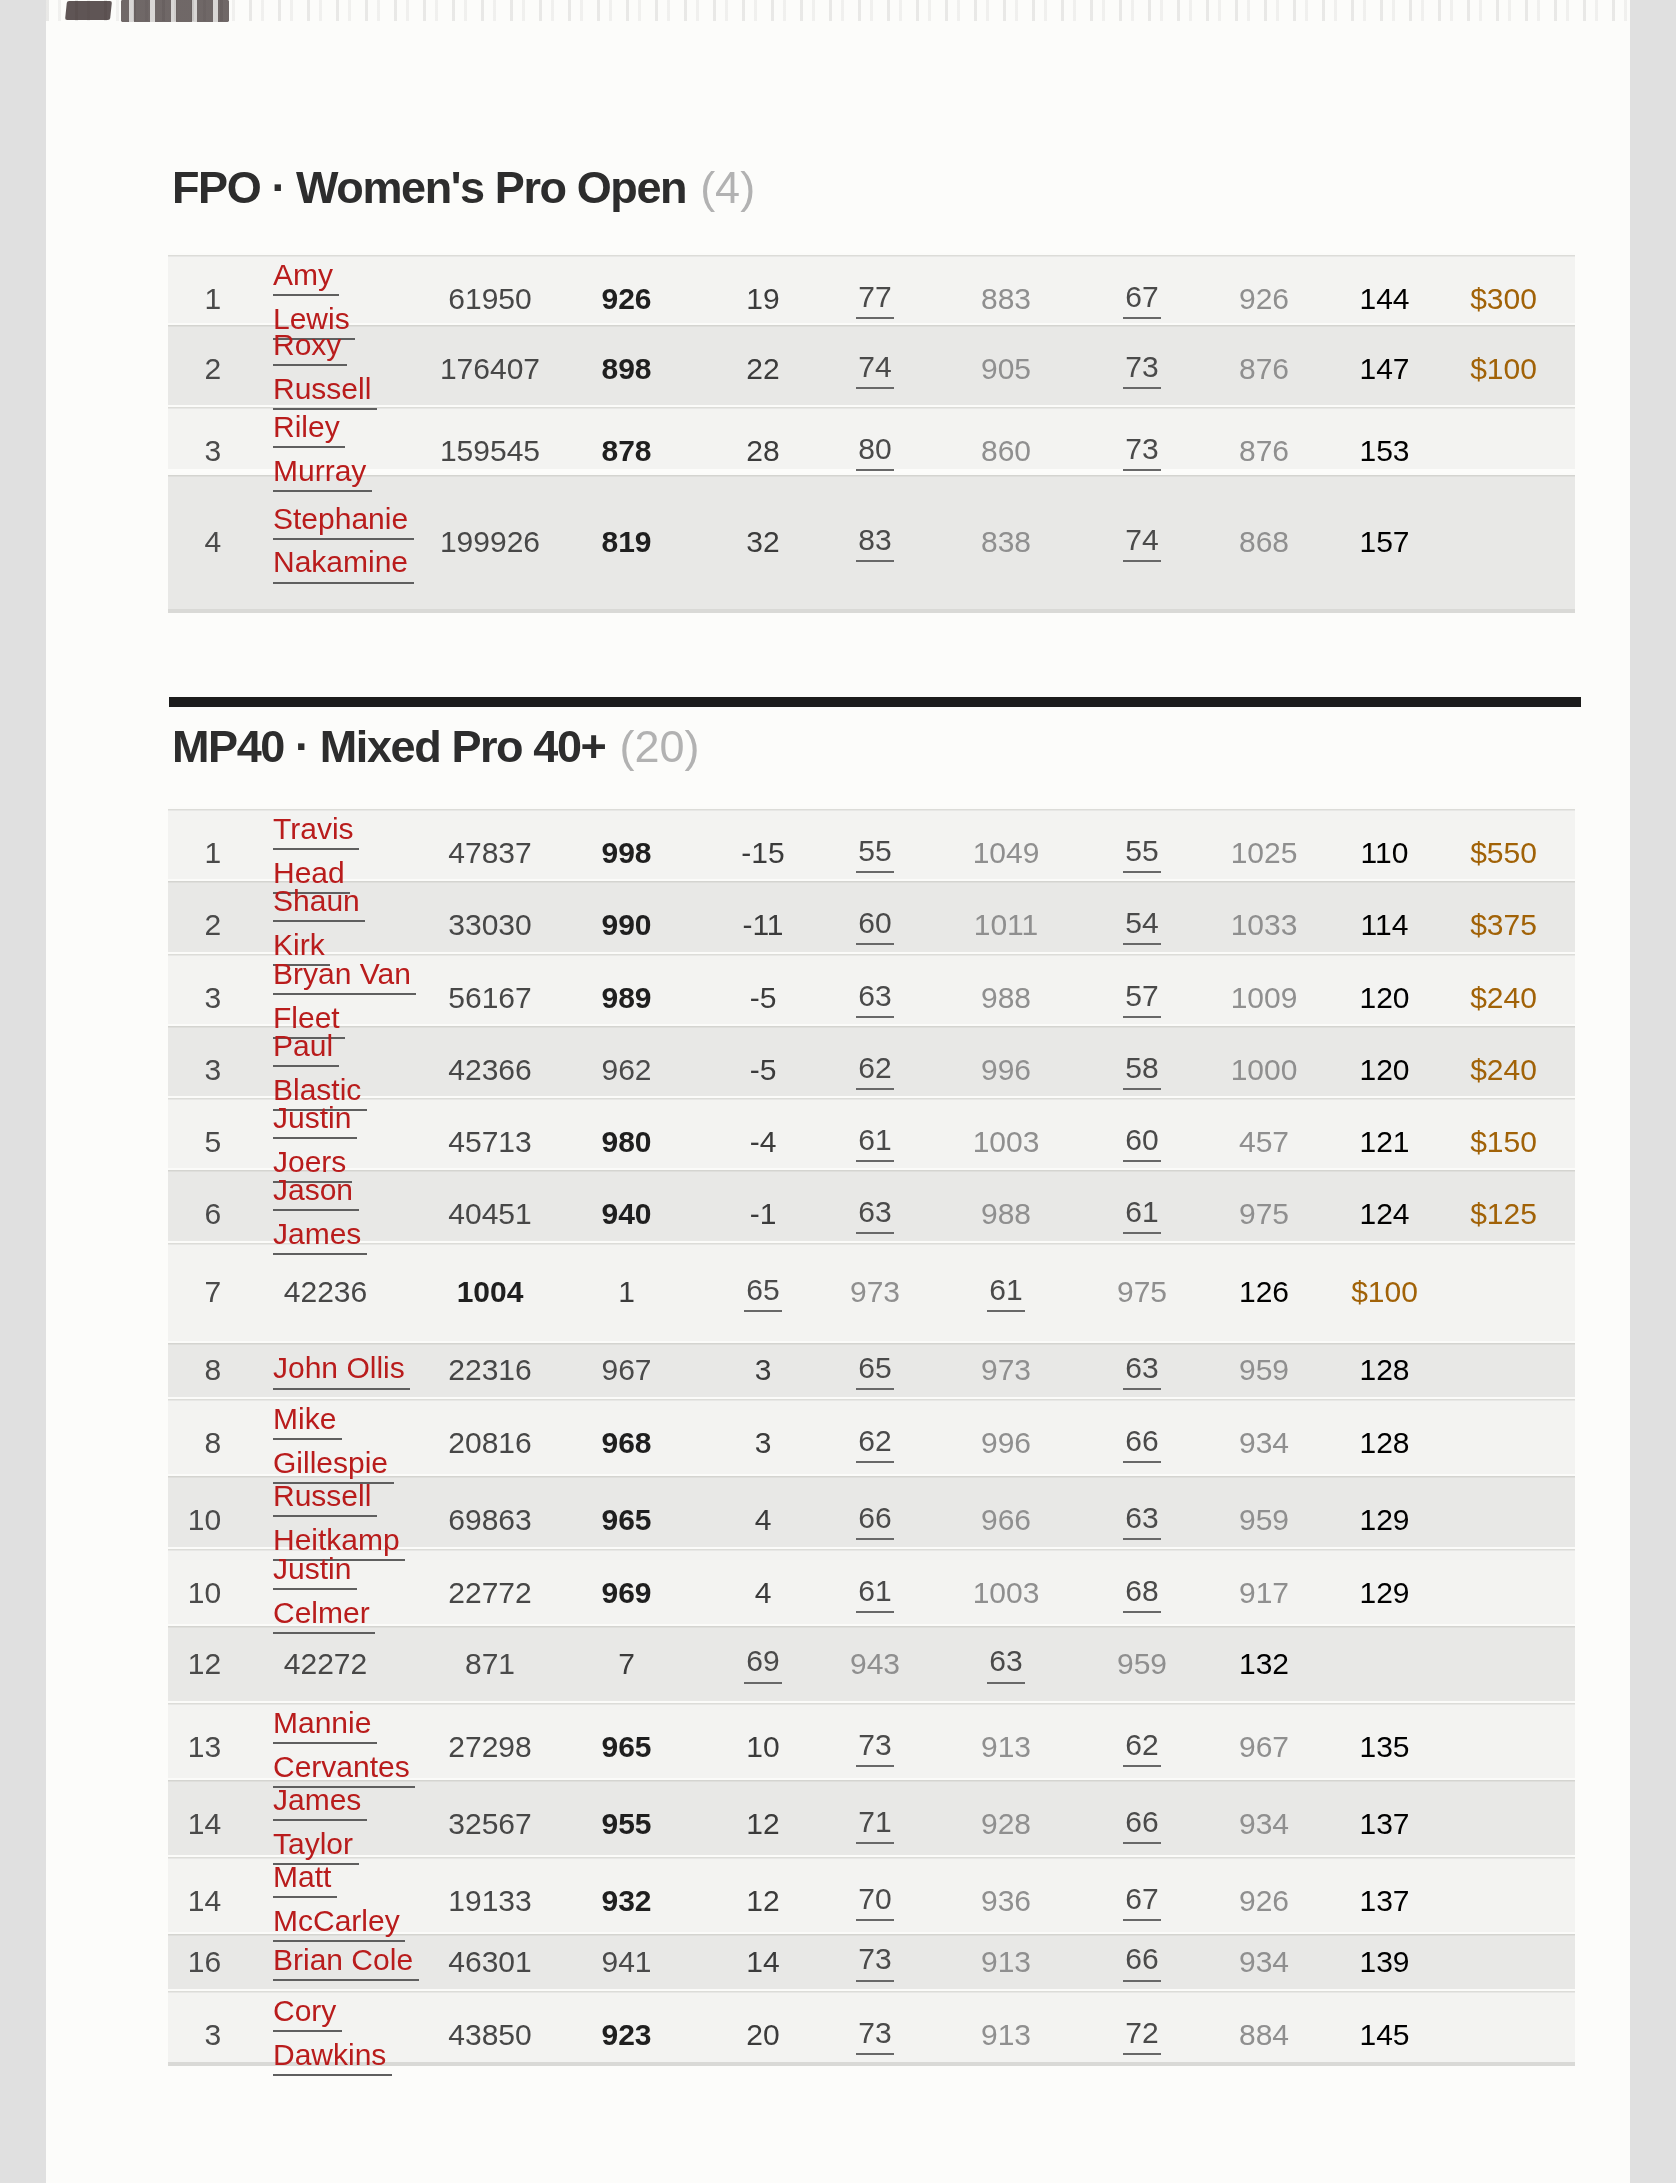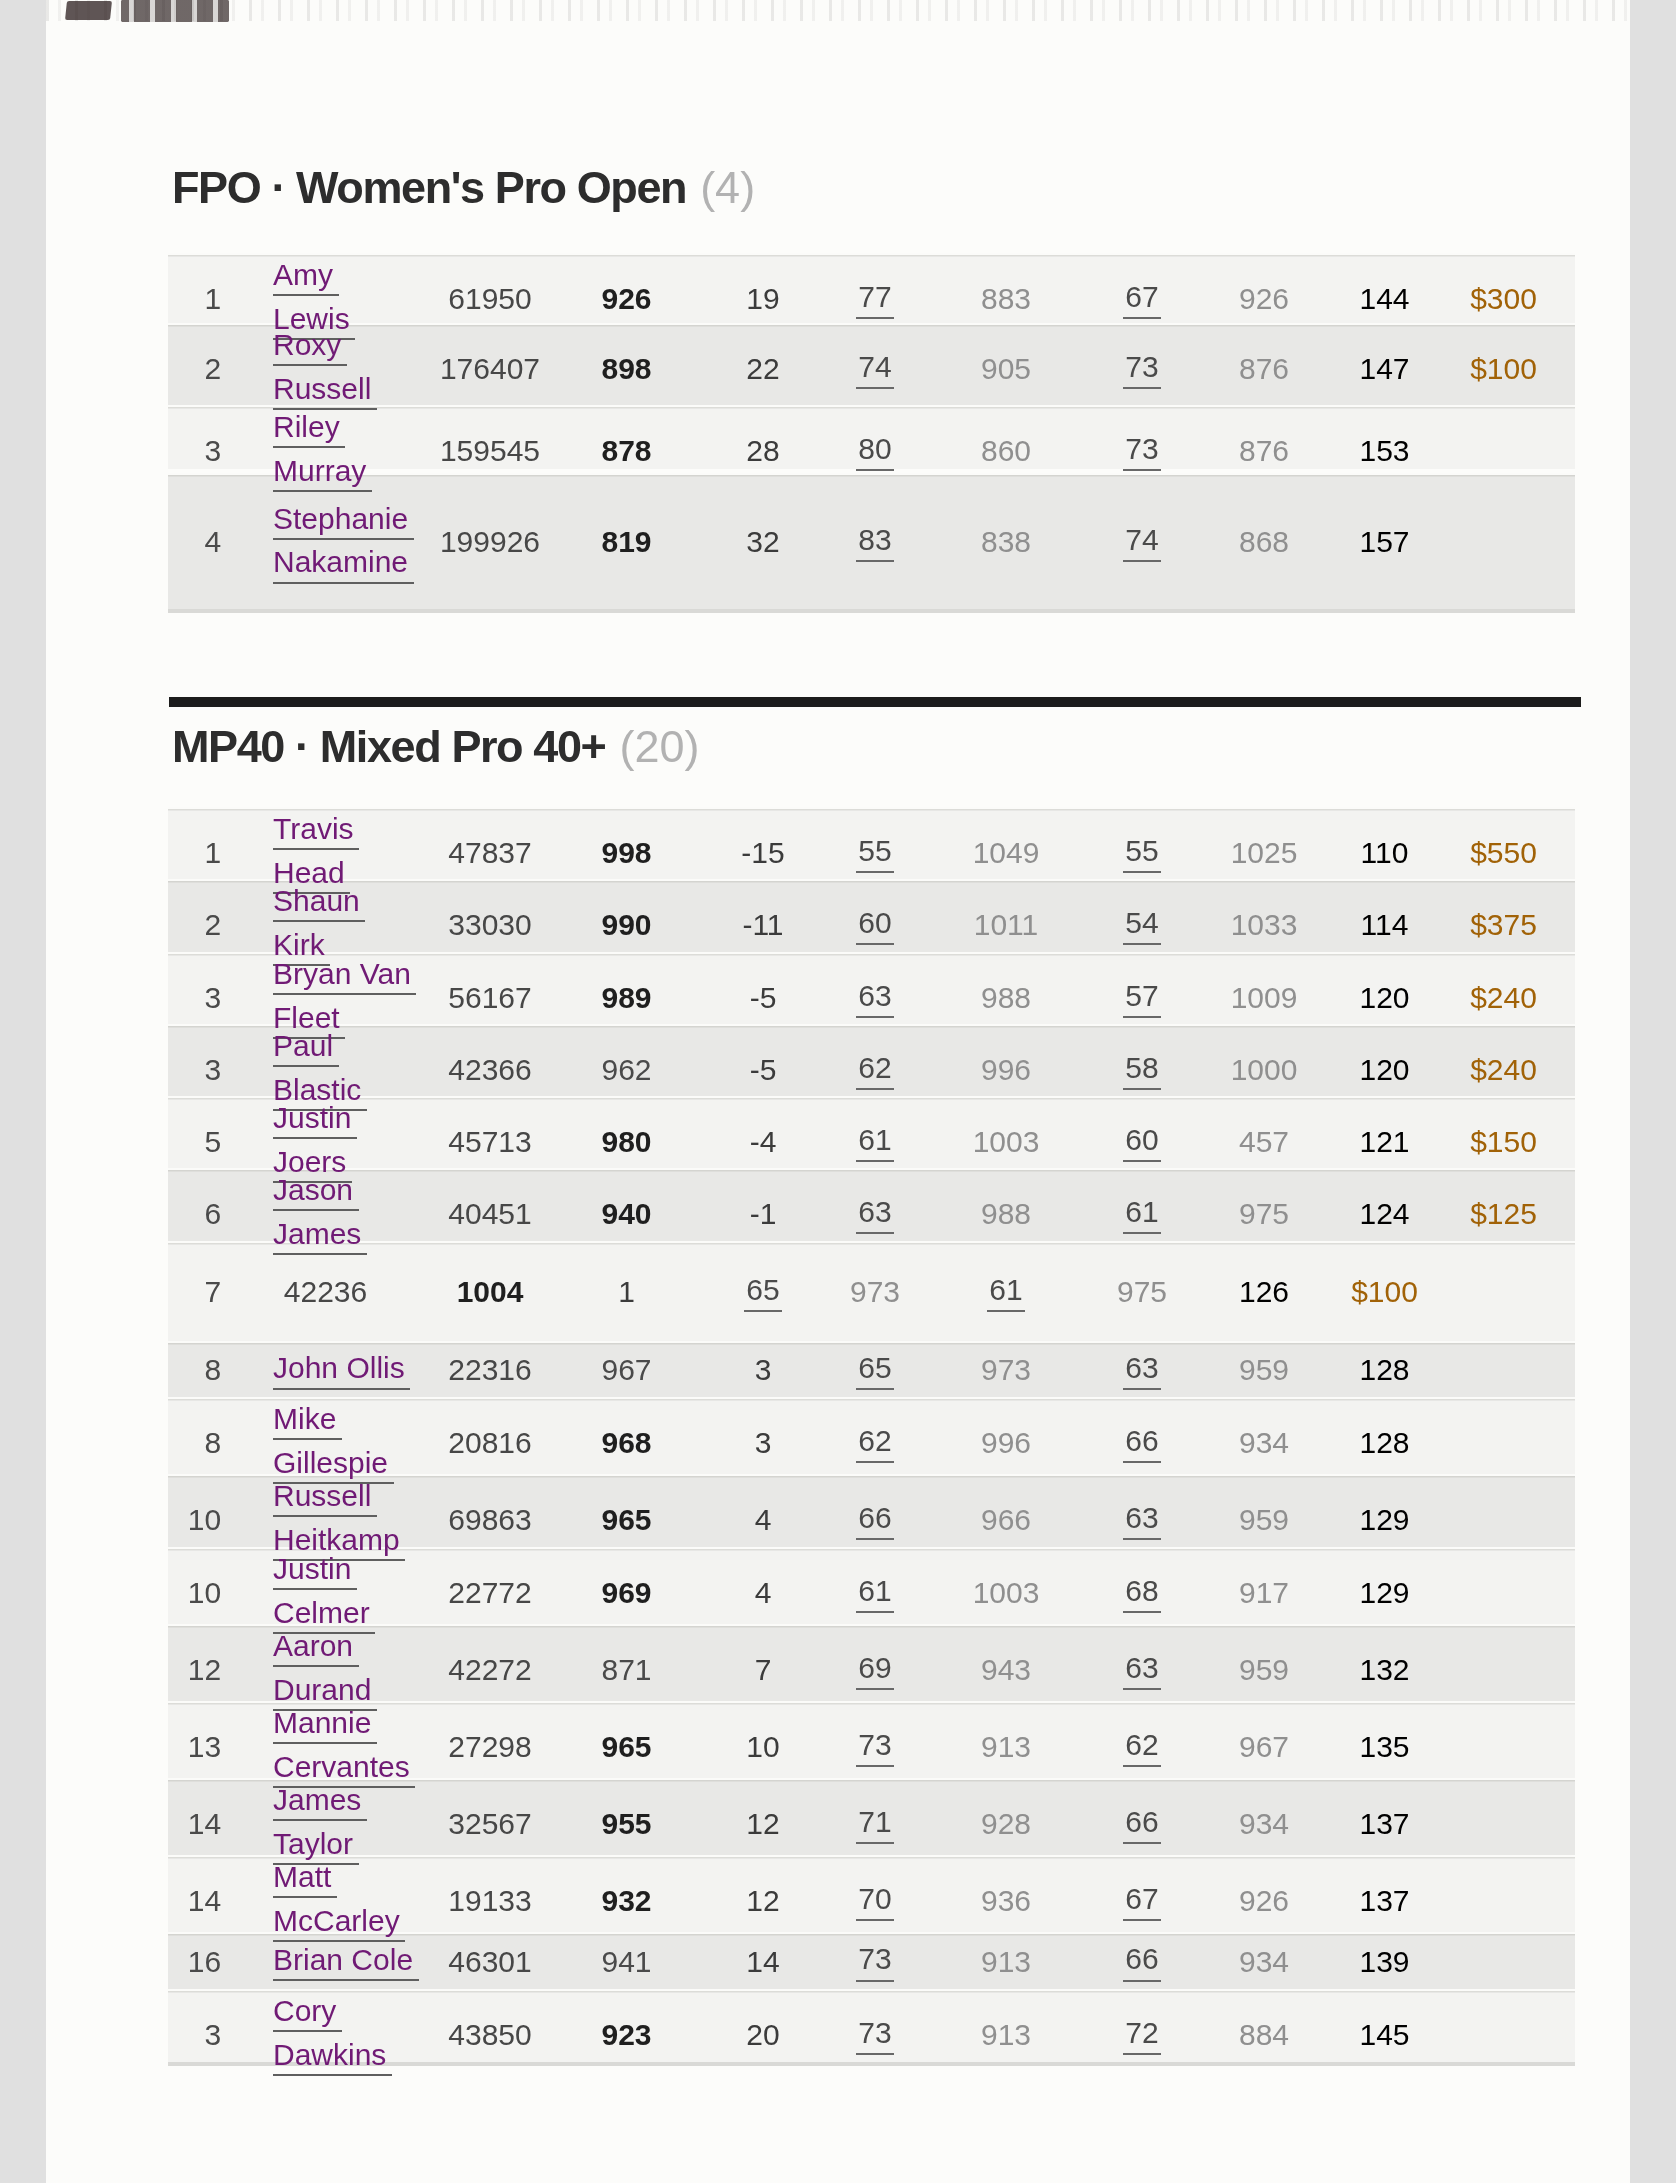--- a/index.html
+++ b/index.html
@@ -37,21 +37,21 @@
     border-top:2.1px solid #fbfbf9;
     box-shadow:inset 0 1.4px 0 rgba(160,160,152,.28);
     font-size:30px; color:#3f3f3f; }
   .row.light { background:#f3f3f1; }
   .row.dark  { background:#e8e8e6; }
   .row-gap { background:#fcfcfa; }
 
   .cell { line-height:1.2; }
   .cell.place  { text-align:right; padding-right:9.8px; color:#4a4a4a; }
   .cell.name   { padding-left:42px; }
-  .name-link { color:#701a75; text-decoration:none; display:block; }
+  .name-link { color:#b91c1c; text-decoration:none; display:block; }
   .name-line { display:inline-block; border-bottom:2.8px solid #5f5f5f; padding:0 5.6px 1.4px 0; margin:2.1px 0; }
   .name-line-break { display:block; }
   .cell.number { text-align:center; color:#474747; }
   .cell.rating { text-align:center; color:#4a4a4a; }
   .cell.rating.bold { font-weight:700; color:#1f1f1f; }
   .cell.score  { text-align:center; color:#3b3b3b; }
   .cell.round-score { text-align:center; }
   .round-link { display:inline-block; color:#4a4a4a; border-bottom:2.8px solid #686868; padding:0 2.1px 2.1px; text-decoration:none; }
   .cell.round-rating { text-align:center; color:#8f8f8f; }
   .cell.total  { text-align:center; color:#000000; }
@@ -335,26 +335,20 @@
         <div class="cell score">4</div>
         <div class="cell round-score"><a class="round-link">61</a></div>
         <div class="cell round-rating">1003</div>
         <div class="cell round-score"><a class="round-link">68</a></div>
         <div class="cell round-rating">917</div>
         <div class="cell total">129</div>
         <div class="cell money"></div>
       </div>
       <div class="row dark" style="height: 77px;">
         <div class="cell place">12</div>
-        <div class="cell name">
-          <a class="name-link">
-            <span class="name-line-break"><span class="name-line">Aaron</span></span>
-            <span class="name-line-break"><span class="name-line">Durand</span></span>
-          </a>
-        </div>
         <div class="cell number">42272</div>
         <div class="cell rating">871</div>
         <div class="cell score">7</div>
         <div class="cell round-score"><a class="round-link">69</a></div>
         <div class="cell round-rating">943</div>
         <div class="cell round-score"><a class="round-link">63</a></div>
         <div class="cell round-rating">959</div>
         <div class="cell total">132</div>
         <div class="cell money"></div>
       </div>

